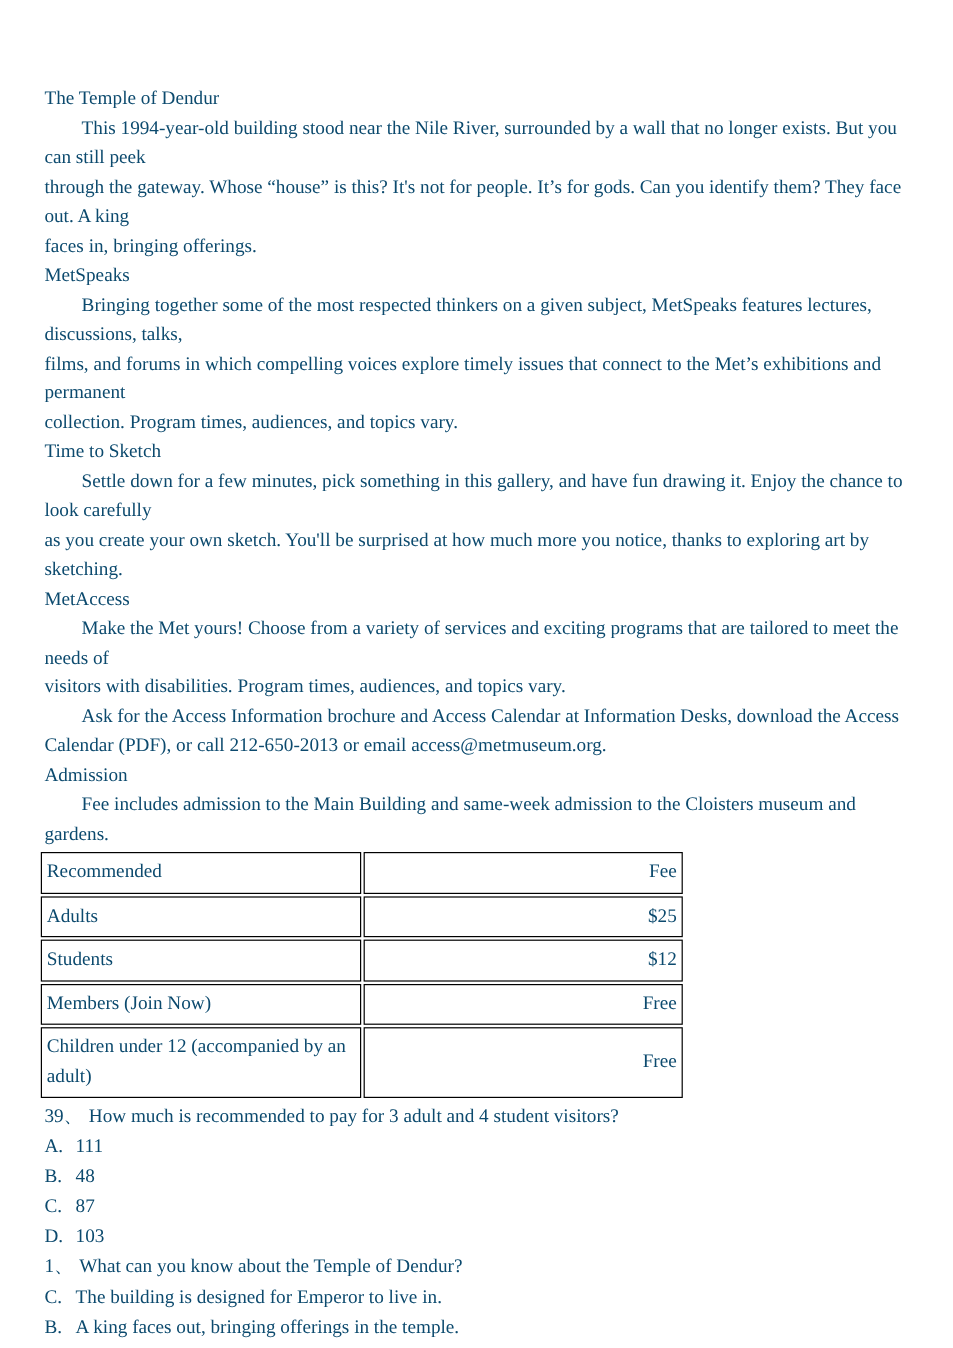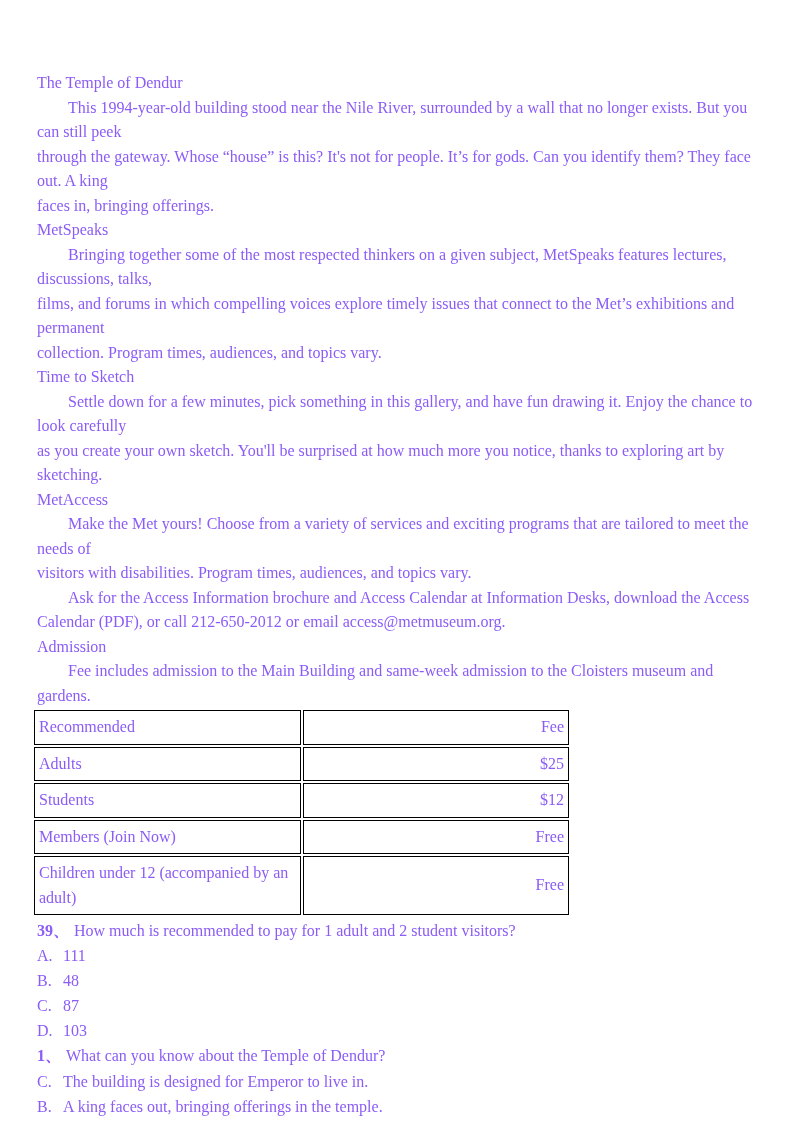--- a/index.html
+++ b/index.html
@@ -8,21 +8,21 @@
     width: 794px; height: 1123px;
     background: #ffffff;
     overflow: hidden;
   }
   .page {
     width: 794px; height: 1123px;
     padding: 71px 37px 0 37px;
     font-family: "Liberation Serif", "DejaVu Serif", serif;
     font-size: 16px;
     line-height: 24.5px;
-    color: #8b5cf6;
+    color: #0c4a6e;
   }
   .sec-heading {
     margin: 0;
     font-size: 16px;
     font-weight: normal;
     line-height: 24.5px;
   }
   .para {
     margin: 0;
     text-indent: 31px;
@@ -38,21 +38,21 @@
   table.fee td {
     border: 1px solid #000;
     height: 31px;
     vertical-align: middle;
     padding: 4px;
   }
   td.cat { padding-left: 29px; }
   td.fee-val { text-align: right; margin-top: 23px; }
   .questions { line-height: 25.1px; margin-top: 1px; }
   .q-line { margin: 0; }
-  .q-num { margin-right: 5px; font-weight: bold; }
+  .q-num { margin-right: 5px; }
   .opt-row { display: flex; flex-direction: column; }
   .opt-left { width: 278px; }
   .opt-label { display: inline-block; min-width: 26px; }
 </style>
 </head>
 <body>
 
 <div class="page">
 
   <h3 class="sec-heading">The Temple of Dendur</h3>
@@ -66,21 +66,21 @@
 collection. Program times, audiences, and topics vary.</p>
 
   <h3 class="sec-heading">Time to Sketch</h3>
   <p class="para">Settle down for a few minutes, pick something in this gallery, and have fun drawing it. Enjoy the chance to look carefully
 as you create your own sketch. You'll be surprised at how much more you notice, thanks to exploring art by sketching.</p>
 
   <h3 class="sec-heading">MetAccess</h3>
   <p class="para">Make the Met yours! Choose from a variety of services and exciting programs that are tailored to meet the needs of
 visitors with disabilities. Program times, audiences, and topics vary.</p>
   <p class="para">Ask for the Access Information brochure and Access Calendar at Information Desks, download the Access
-Calendar (PDF), or call 212-650-2012 or email access@metmuseum.org.</p>
+Calendar (PDF), or call 212-650-2013 or email access@metmuseum.org.</p>
 
   <h3 class="sec-heading">Admission</h3>
   <p class="para">Fee includes admission to the Main Building and same-week admission to the Cloisters museum and gardens.</p>
 
   <table class="fee">
     <tbody>
       <tr>
         <td class="cat">Recommended</td>
         <td class="fee-val">Fee</td>
       </tr>
@@ -99,21 +99,21 @@
       <tr>
         <td class="cat">Children under 12 (accompanied by an adult)</td>
         <td class="fee-val">Free</td>
       </tr>
     </tbody>
   </table>
 
   <div class="questions">
 
     <p class="q-line">
-      <span class="q-num">39、</span><span>How much is recommended to pay for 1 adult and 2 student visitors?</span>
+      <span class="q-num">39、</span><span>How much is recommended to pay for 3 adult and 4 student visitors?</span>
     </p>
     <div class="opt-row">
       <div class="opt-left">
         <span class="opt-label">A.</span><span>111</span>
       </div>
       <div>
         <span class="opt-label">B.</span><span>48</span>
       </div>
     </div>
     <div class="opt-row">

